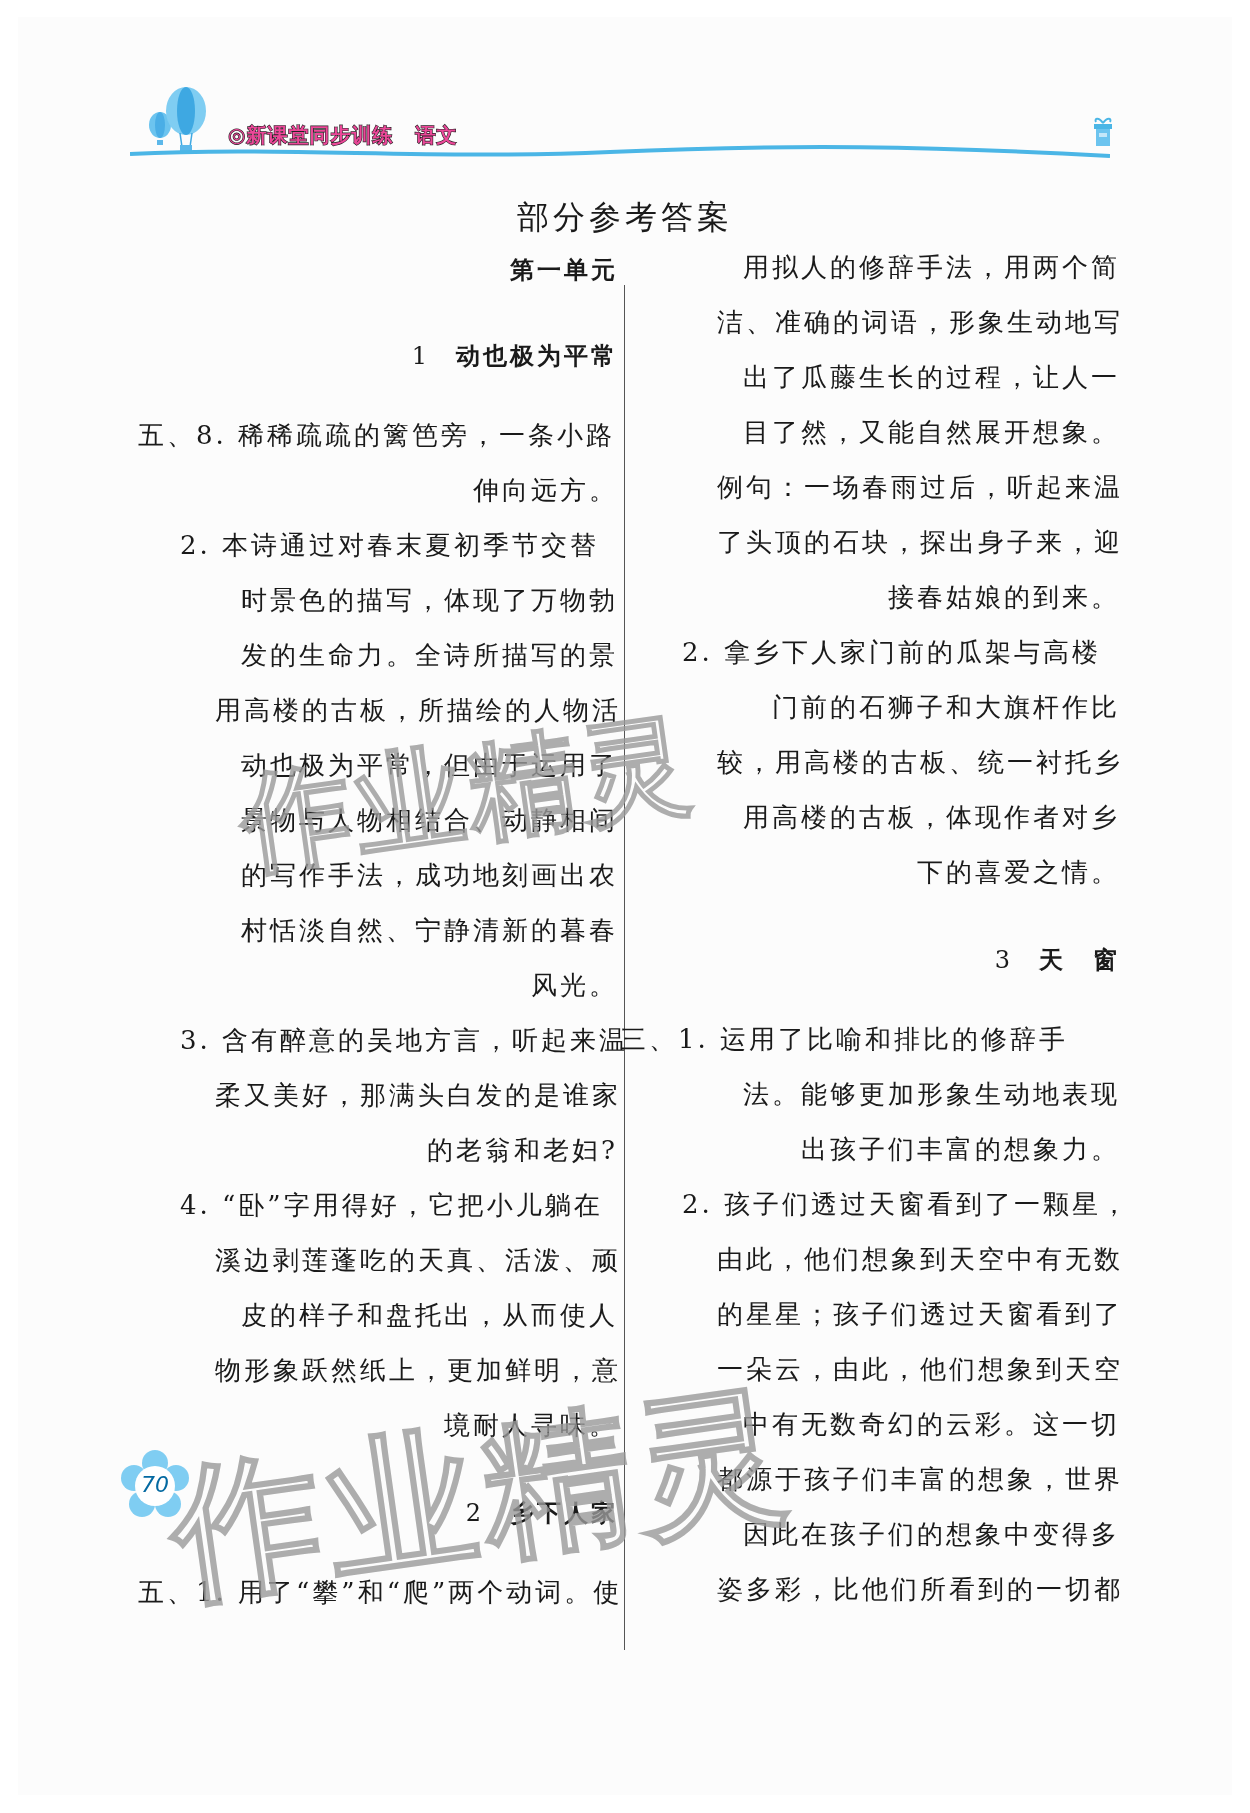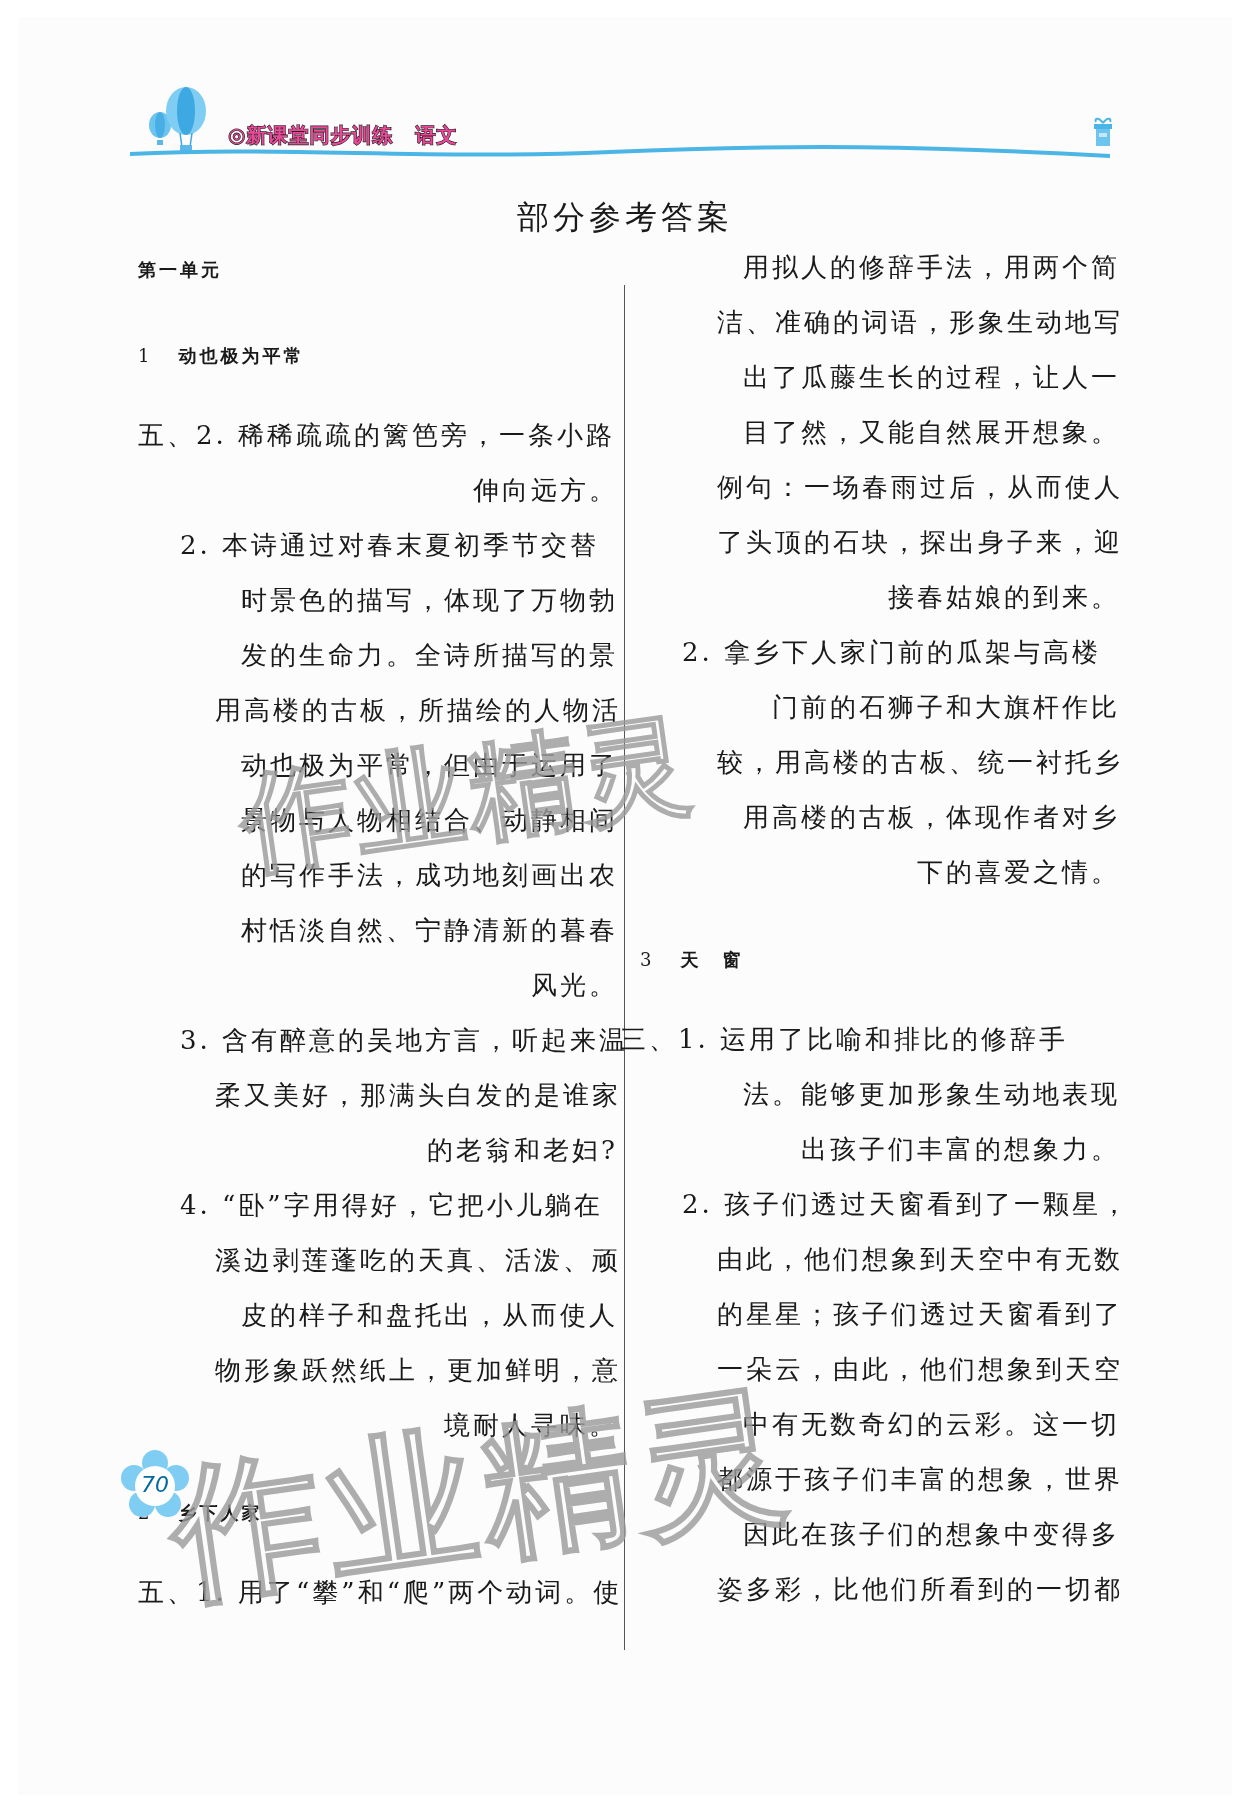--- a/index.html
+++ b/index.html
@@ -17,21 +17,21 @@
   .title { position: absolute; left: 0; width: 1250px; top: 196px; text-align: center;
            font-family: "DejaVu Sans", sans-serif; font-weight: normal; font-size: 32px; letter-spacing: 4px; }
   .divider { position: absolute; left: 624px; top: 285px; width: 1px; height: 1365px; background: #555; }
   .col { position: absolute; font-size: 26px; letter-spacing: 3px; }
   .col-left { left: 138px; top: 240px; width: 480px; }
   .col-right { left: 640px; top: 240px; width: 480px; }
   .line { height: 55px; line-height: 55px; white-space: nowrap; }
   .ind1 { padding-left: 77px; text-align: right; }
   .ind0 { padding-left: 0; }
   .ind-num { padding-left: 42px; }
-  .heading { font-family: "DejaVu Sans", sans-serif; font-weight: bold; text-align: left; font-size: 18px; letter-spacing: 3px; }
+  .heading { font-family: "DejaVu Sans", sans-serif; font-weight: bold; text-align: right; font-size: 24px; letter-spacing: 3px; }
   .heading .num { font-family: "DejaVu Serif", serif; font-weight: normal; margin-right: 26px; }
   .h-unit { height: 60px; line-height: 60px; margin-bottom: 26px; }
   .h-sec { height: 60px; line-height: 60px; margin: 0 0 22px 0; }
   .gap { height: 30px; }
   .watermark { position: absolute; font-family: "DejaVu Sans", sans-serif; font-weight: bold;
                color: transparent; -webkit-text-stroke: 1.5px #9a9a9a; pointer-events: none; }
   .wm1 { left: 240px; top: 720px; font-size: 110px; transform: rotate(-8deg); letter-spacing: 4px; opacity: .8; }
   .wm2 { left: 170px; top: 1395px; font-size: 150px; transform: rotate(-8deg); letter-spacing: 6px; opacity: .8; }
   .pagenum { position: absolute; left: 120px; top: 1450px; width: 70px; height: 70px; }
   .pagenum span { position: absolute; left: 0; top: 0; width: 70px; height: 70px; line-height: 70px;
@@ -69,21 +69,21 @@
 
 <div class="title">部分参考答案</div>
 
 <div class="divider"></div>
 
 <div class="col col-left">
   <div class="heading h-unit">第一单元</div>
   <div class="heading h-sec">
     <span class="num">1</span><span>动也极为平常</span>
   </div>
-  <div class="line ind0">五、2. 稀稀疏疏的篱笆旁，一条小路</div>
+  <div class="line ind0">五、8. 稀稀疏疏的篱笆旁，一条小路</div>
   <div class="line ind1">伸向远方。</div>
   <div class="line ind-num">2. 本诗通过对春末夏初季节交替</div>
   <div class="line ind1">时景色的描写，体现了万物勃</div>
   <div class="line ind1">发的生命力。全诗所描写的景</div>
   <div class="line ind1">用高楼的古板，所描绘的人物活</div>
   <div class="line ind1">动也极为平常，但由于运用了</div>
   <div class="line ind1">景物与人物相结合、动静相间</div>
   <div class="line ind1">的写作手法，成功地刻画出农</div>
   <div class="line ind1">村恬淡自然、宁静清新的暮春</div>
   <div class="line ind1">风光。</div>
@@ -100,21 +100,21 @@
     <span class="num">2</span><span>乡下人家</span>
   </div>
   <div class="line ind0">五、1. 用了“攀”和“爬”两个动词。使</div>
 </div>
 
 <div class="col col-right">
   <div class="line ind1">用拟人的修辞手法，用两个简</div>
   <div class="line ind1">洁、准确的词语，形象生动地写</div>
   <div class="line ind1">出了瓜藤生长的过程，让人一</div>
   <div class="line ind1">目了然，又能自然展开想象。</div>
-  <div class="line ind1">例句：一场春雨过后，从而使人</div>
+  <div class="line ind1">例句：一场春雨过后，听起来温</div>
   <div class="line ind1">了头顶的石块，探出身子来，迎</div>
   <div class="line ind1">接春姑娘的到来。</div>
   <div class="line ind-num">2. 拿乡下人家门前的瓜架与高楼</div>
   <div class="line ind1">门前的石狮子和大旗杆作比</div>
   <div class="line ind1">较，用高楼的古板、统一衬托乡</div>
   <div class="line ind1">用高楼的古板，体现作者对乡</div>
   <div class="line ind1">下的喜爱之情。</div>
   <div class="gap"></div>
   <div class="heading h-sec">
     <span class="num">3</span><span>天　窗</span>

